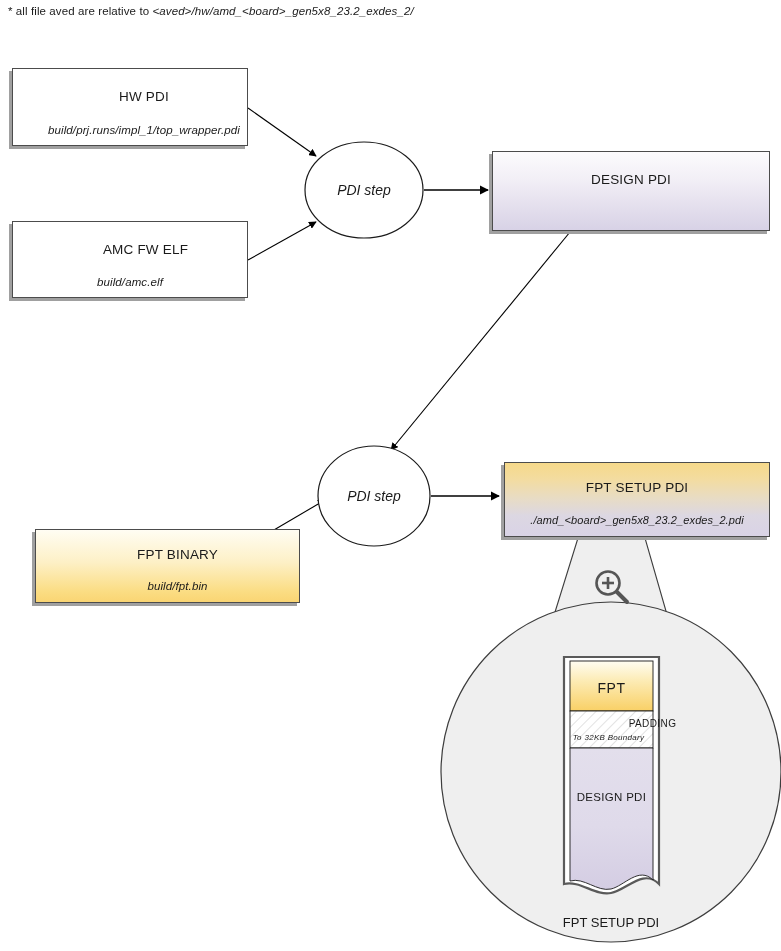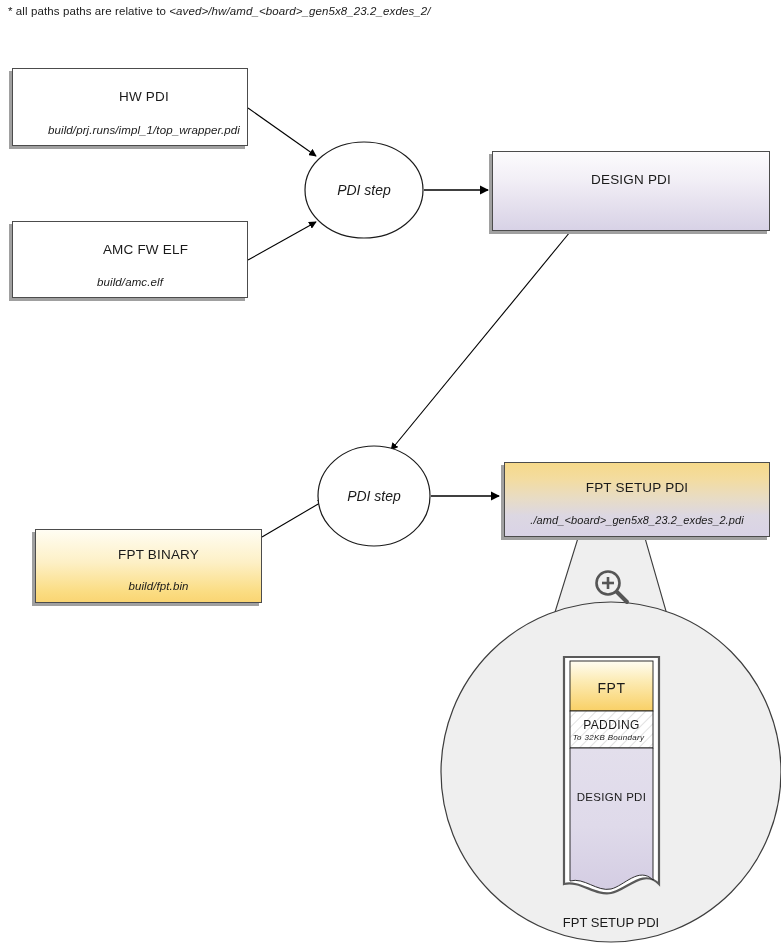--- a/index.html
+++ b/index.html
@@ -93,29 +93,29 @@
     text-align: center;
     white-space: nowrap;
   }
   .seg-label {
     position: absolute;
     text-align: center;
     color: #1a1a1a;
     white-space: nowrap;
   }
   .seg-fpt  { font-size: 14px; letter-spacing: 0.6px; }
-  .seg-pad  { font-size: 12px; letter-spacing: 0.4px; }
+  .seg-pad  { font-size: 10px; letter-spacing: 0.4px; padding-left: 41px; }
   .seg-pad2 { font-size: 8px; font-style: italic; letter-spacing: 0.3px; }
   .seg-dpdi { font-size: 11.5px; letter-spacing: 0.3px; }
 </style>
 </head>
 <body>
 
 <div class="note">
-  <span>* all paths paths are relative to </span><em>&lt;aved&gt;/hw/amd_&lt;board&gt;_gen5x8_23.2_exdes_2/</em>
+  <span>* all file aved are relative to </span><em>&lt;aved&gt;/hw/amd_&lt;board&gt;_gen5x8_23.2_exdes_2/</em>
 </div>
 
 <svg id="canvas" viewBox="0 0 781 951" xmlns="http://www.w3.org/2000/svg">
   <defs>
     <marker id="arrow" viewBox="0 0 10 10" refX="9" refY="5" markerWidth="7" markerHeight="7" orient="auto-start-reverse">
       <path d="M 0 0 L 10 5 L 0 10 z" fill="#000000"></path>
     </marker>
     <linearGradient id="gradDesignSeg" x1="0" y1="0" x2="0" y2="1">
       <stop offset="0%" stop-color="#e3dfec"></stop>
       <stop offset="55%" stop-color="#dfdaea"></stop>
@@ -192,21 +192,21 @@
 
 <div class="node shadowed" id="amc-fw-elf" style="left:12px; top:221px; width:236px; height:77px;">
   <div class="title" style="margin-top:20px;padding-left:31px;">AMC FW ELF</div>
   <div class="path" style="margin-top:19px;">build/amc.elf</div>
 </div>
 
 <div class="node shadowed" id="design-pdi" style="left:492px; top:151px; width:278px; height:80px;">
   <div class="title" style="margin-top:20px;">DESIGN PDI</div>
 </div>
 
-<div class="node shadowed" id="fpt-binary" style="left:35px; top:529px; width:227px; height:74px;padding-left:20px;">
+<div class="node shadowed" id="fpt-binary" style="left:35px; top:529px; width:265px; height:74px;padding-left:20px;">
   <div class="title" style="margin-top:17px;">FPT BINARY</div>
   <div class="path" style="margin-top:18px;">build/fpt.bin</div>
 </div>
 
 <div class="node shadowed" id="fpt-setup-pdi" style="left:504px; top:462px; width:266px; height:75px;">
   <div class="title" style="margin-top:17px;">FPT SETUP PDI</div>
   <div class="path" style="margin-top:19px; font-size:11px;">./amd_&lt;board&gt;_gen5x8_23.2_exdes_2.pdi</div>
 </div>
 
 <div class="step-label" style="left:314px; top:182px; width:100px;">PDI step</div>

